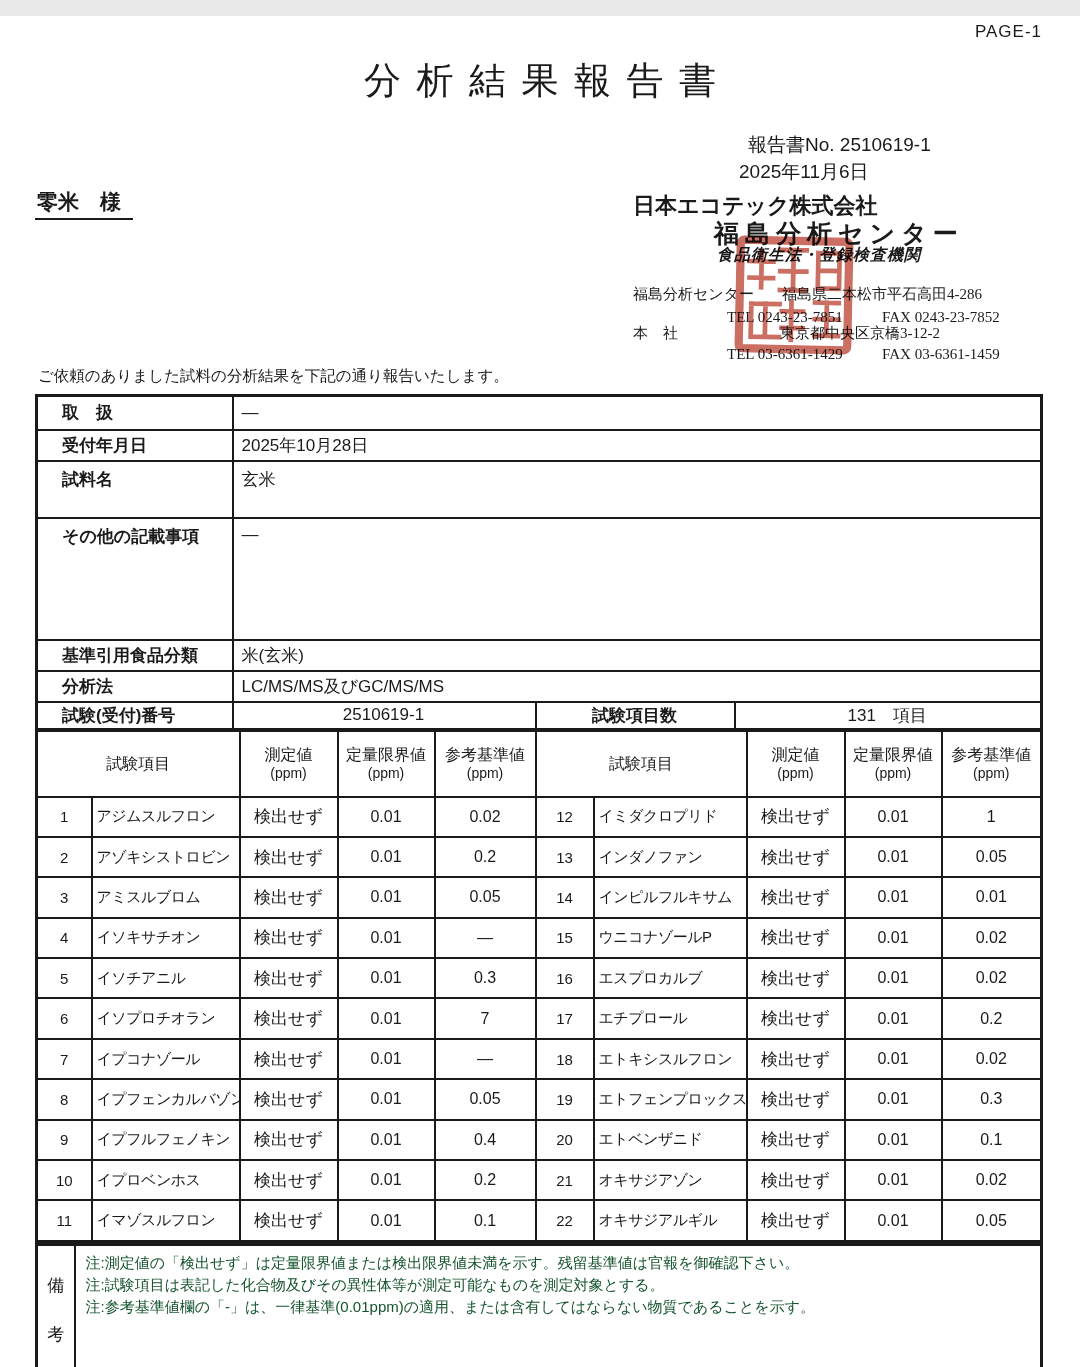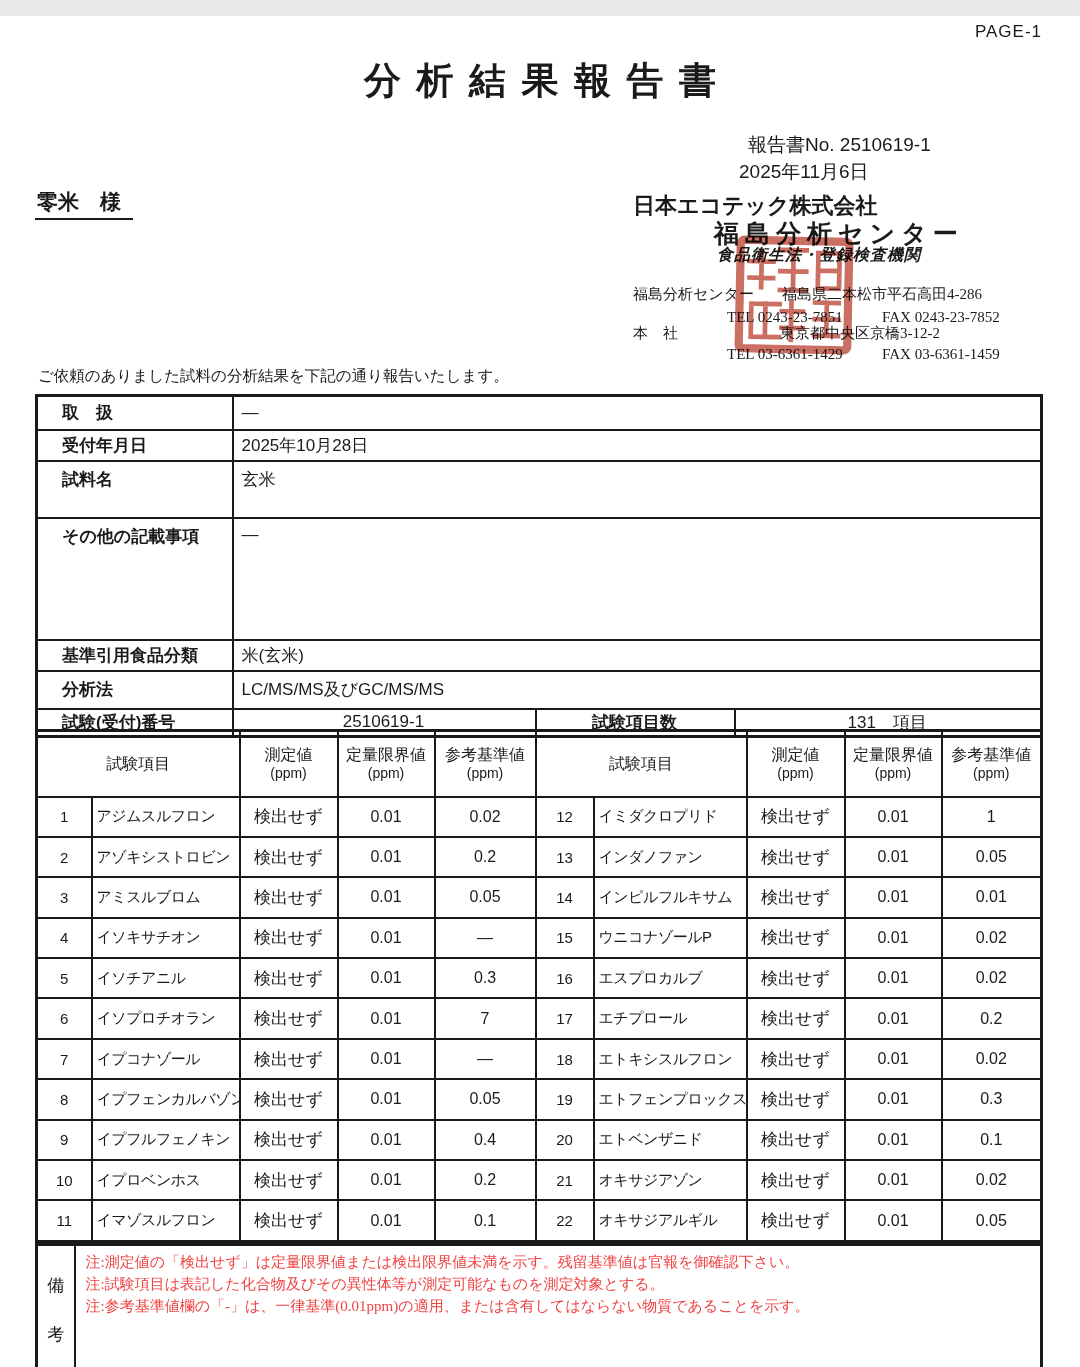--- a/index.html
+++ b/index.html
@@ -1,21 +1,21 @@
 <!DOCTYPE html>
 <html><head>
 <meta charset="utf-8">
 <style>
   html,body{margin:0;padding:0;background:#e8e8e8;}
   #page{position:relative;width:1080px;height:1367px;background:#ffffff;overflow:hidden;
         font-family:"Liberation Sans","DejaVu Sans",sans-serif;color:#1a1a1a;margin:16px auto;}
   .abs{position:absolute;}
   
   .page-label{top:6px;right:38px;font-size:17px;letter-spacing:1px;}
-  .doc-title{top:40px;left:50%;transform:translateX(-50%);font-size:37px;font-weight:bold;
+  .doc-title{top:40px;left:50%;transform:translateX(-50%);font-size:37px;font-weight:normal;
              letter-spacing:0.42em;padding-left:0.42em;white-space:nowrap;}
   .report-no{top:116px;left:748px;font-size:19px;}
   .report-date{top:143px;left:739px;font-size:19px;}
   .addressee{top:172px;left:35px;font-size:21px;font-weight:bold;border-bottom:2px solid #1a1a1a;
              padding:0 12px 2px 2px;}
   .company-name{top:175px;left:633px;font-size:22px;font-weight:bold;text-align:right;}
   .company-branch{top:201px;left:714px;font-size:25px;font-weight:bold;letter-spacing:6px;white-space:nowrap;}
   .company-cert{top:229px;left:717px;font-size:16px;font-weight:bold;letter-spacing:1px;font-style:italic;}
   .addr{font-family:"Liberation Serif","DejaVu Serif",serif;font-size:15px;white-space:nowrap;}
   .intro{top:350px;left:38px;font-size:15.5px;}
@@ -35,22 +35,22 @@
   .t-center{text-align:center;padding-left:0 !important;}
   .results-table th{font-size:16px;text-align:center;line-height:1.25;vertical-align:middle;}
   .results-table .unit{font-size:14px;font-weight:normal;}
   .c-no{font-size:15px;text-align:center;}
   .c-name{font-size:15px;text-align:left;padding:7px 4px;letter-spacing:-0.5px;}
   .c-meas{font-size:17px;text-align:center;}
   .c-val{font-size:16px;text-align:center;}
   .remarks-table .r-label{font-family:"Liberation Serif","DejaVu Serif",serif;font-size:17px;}
   .r-label-inner{display:flex;flex-direction:column;align-items:center;gap:26px;}
   .r-notes{vertical-align:top;padding:6px 10px;}
-  .r-notes div{font-family:Liberation Serif, serif;font-size:15px;line-height:1.45;
-               white-space:nowrap;color:#ef4444;}
+  .r-notes div{font-family:Liberation Sans, sans-serif;font-size:15px;line-height:1.45;
+               white-space:nowrap;color:#14532d;}
 </style>
 </head>
 <body>
 
 <div id="page">
 
   <div class="abs page-label">PAGE-1</div>
   <div class="abs doc-title">分析結果報告書</div>
   <div class="abs report-no">報告書No. 2510619-1</div>
   <div class="abs report-date">2025年11月6日</div>
@@ -106,21 +106,21 @@
       <td class="info-value" colspan="3">玄米</td>
     </tr>
     <tr style="height:122px" class="v-top">
       <td class="info-label">その他の記載事項</td>
       <td class="info-value" colspan="3">―</td>
     </tr>
     <tr style="height:31px">
       <td class="info-label">基準引用食品分類</td>
       <td class="info-value" colspan="3">米(玄米)</td>
     </tr>
-    <tr style="height:38px">
+    <tr style="height:31px">
       <td class="info-label">分析法</td>
       <td class="info-value" colspan="3">LC/MS/MS及びGC/MS/MS</td>
     </tr>
     <tr style="height:17px">
       <td class="info-label">試験(受付)番号</td>
       <td class="info-value t-center">2510619-1</td>
       <td class="info-value t-center" style="font-weight:bold">試験項目数</td>
       <td class="info-value t-center">131　項目</td>
     </tr>
   </tbody>

